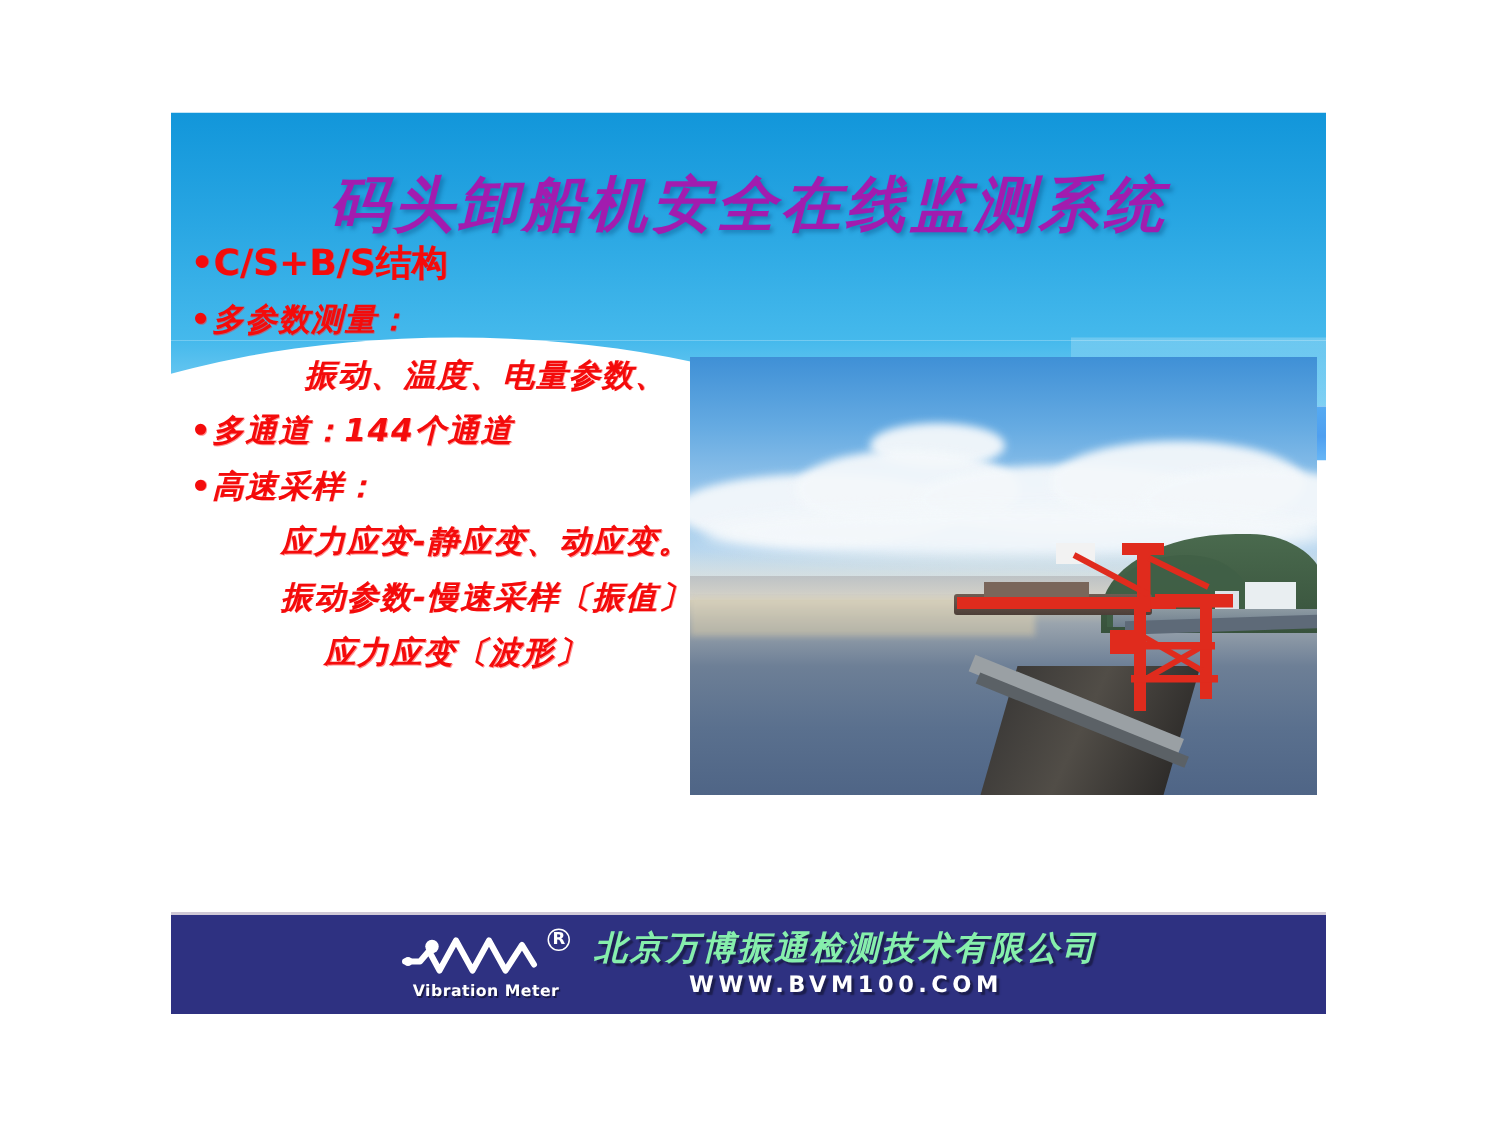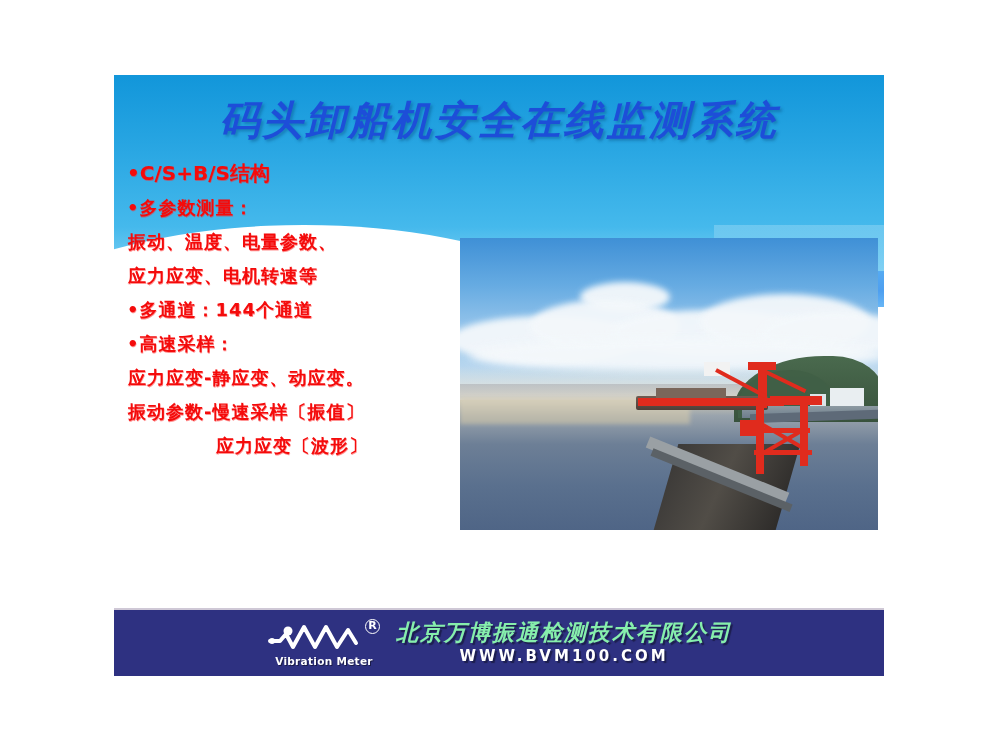--- a/index.html
+++ b/index.html
@@ -61,38 +61,38 @@
     border-bottom:1px solid rgba(255,255,255,.55);
     border-radius:0 0 66% 34% / 0 0 90% 56%;
   }
   .tint-right{
     position:absolute;left:600px;top:150px;width:190px;height:48px;
     background:linear-gradient(180deg,rgba(255,255,255,.22),rgba(255,255,255,0));
   }
 
   
   .title{
-    position:absolute;left:0;top:18px;width:770px;text-align:center;
-    color:#1d4ed8;font-size:40px;font-weight:bold;letter-spacing:3px;
+    position:absolute;left:0;top:34px;width:770px;text-align:center;
+    color:#a21caf;font-size:40px;font-weight:bold;letter-spacing:3px;
     font-family:"DejaVu Sans","Liberation Sans",sans-serif;
     text-shadow:2px 2px 3px rgba(0,60,110,.35);
     font-style:italic;
   }
 
   
   .bullets{position:absolute;left:10px;top:88px;width:370px;}
   .line{
-    color:#f40b0b;font-size:18px;font-weight:bold;line-height:1;
-    white-space:nowrap;letter-spacing:1px;
+    color:#f40b0b;font-size:21px;font-weight:bold;line-height:1;
+    white-space:nowrap;font-style:italic;letter-spacing:1px;
     text-shadow:.6px .6px 0 rgba(255,40,40,.5);
   }
   .line.lv0{margin:0 0 16px 3px;}
-  .line.lv1{margin:0 0 16px 4px;}
+  .line.lv1{margin:0 0 16px 30px;text-align:center;}
   .line.indent{margin:0 0 14px 92px;}
-  .line.first{font-style:normal;letter-spacing:0;font-size:20px;}
+  .line.first{font-style:normal;letter-spacing:0;font-size:24px;}
 
   
   .photo{
     position:absolute;left:346px;top:163px;width:418px;height:292px;
     overflow:hidden;background:#6a8fb6;
   }
   .ph-sky{position:absolute;left:0;top:0;width:100%;height:54%;
     background:linear-gradient(180deg,#3f90d6 0%,#66abe2 30%,#9ec9ec 62%,#cfe2f0 100%);}
   .ph-cloud{position:absolute;background:#f4f8fb;border-radius:50%;filter:blur(3px);opacity:.95;}
   .c1{left:-10px;top:78px;width:190px;height:48px;}
@@ -196,21 +196,20 @@
 
     <div class="curve-big"></div>
     <div class="curve-big2"></div>
 
     <div class="title">码头卸船机安全在线监测系统</div>
 
     <div class="bullets">
       <div class="line lv0 first">•C/S+B/S结构</div>
       <div class="line lv0">•多参数测量：</div>
       <div class="line lv1">振动、温度、电量参数、</div>
-      <div class="line lv1">应力应变、电机转速等</div>
       <div class="line lv0">•多通道：144个通道</div>
       <div class="line lv0">•高速采样：</div>
       <div class="line lv1">应力应变-静应变、动应变。</div>
       <div class="line lv1">振动参数-慢速采样〔振值〕</div>
       <div class="line indent">应力应变〔波形〕</div>
     </div>
 
     <div class="photo">
       <div class="ph-sky"></div>
       <div class="ph-cloud c7"></div>

